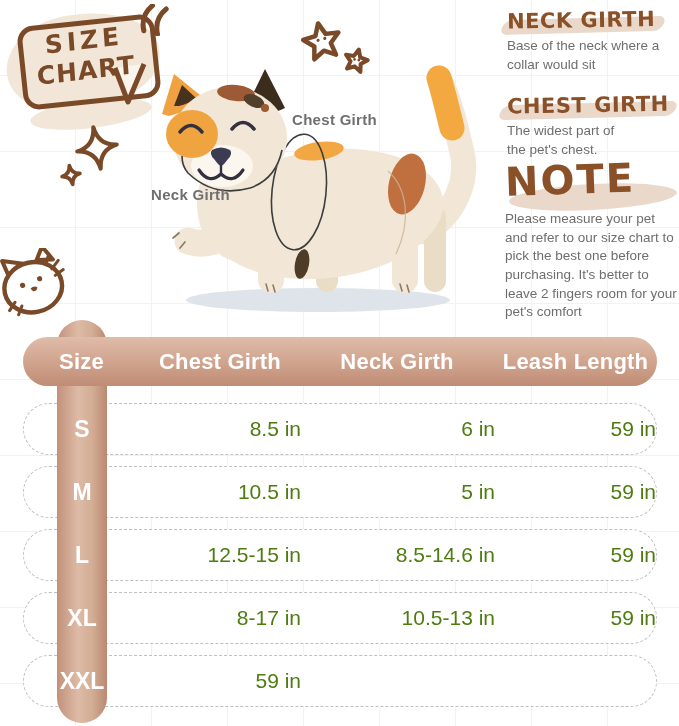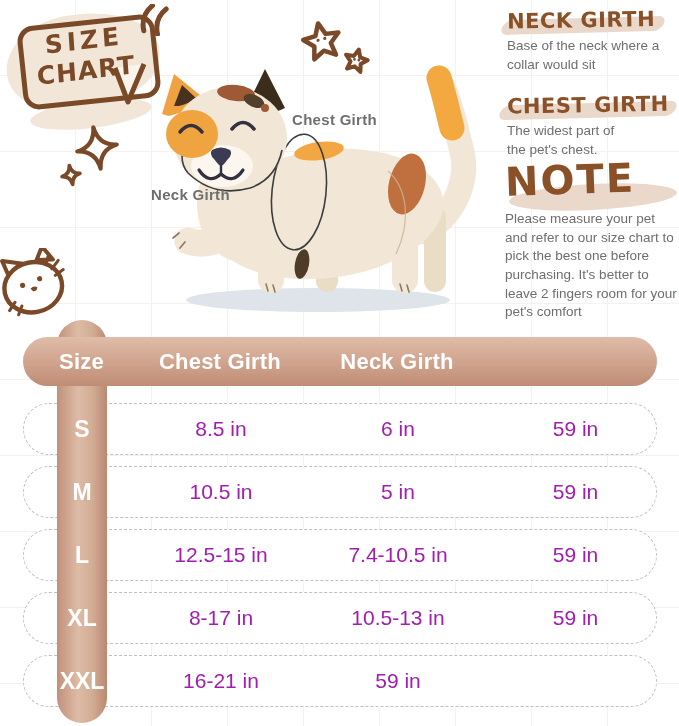--- a/index.html
+++ b/index.html
@@ -42,21 +42,21 @@
   .tbl-grid{display:grid;grid-template-columns:117px 160px 194px 1fr;align-items:center;}
   .size-strip{left:57px;top:320px;width:50px;height:403px;border-radius:25px;z-index:2;
     background:linear-gradient(90deg,#c2907a 0%,#ddbba6 42%,#d3ad95 70%,#bb8870 100%);}
   .size-strip span{position:absolute;left:0;width:100%;text-align:center;color:#fff;
     font-weight:bold;font-size:23px;line-height:26px;}
   .tbl-header{left:23px;top:337px;width:634px;height:49px;border-radius:25px;z-index:3;
     background:linear-gradient(180deg,#dfbca9 0%,#d2a791 45%,#c08c75 100%);}
   .tbl-header .hcell{text-align:center;color:#fff;font-weight:bold;font-size:22px;letter-spacing:.2px;}
   .tbl-row{left:23px;width:634px;height:52px;border:1.5px dashed #bfbfbf;border-radius:26px;
     background:#fff;z-index:1;box-sizing:border-box;}
-  .tbl-row .cell{text-align:center;color:#a21caf;font-size:21px;}
+  .tbl-row .cell{text-align:right;color:#4d7c0f;font-size:21px;}
 </style>
 </head>
 <body>
 
 <div class="canvas">
 
   <div class="abs bubble">
     <div class="bubble-blob"></div>
     <div class="bubble-blob2"></div>
     <div class="bubble-rect"></div>
@@ -191,42 +191,42 @@
   </div>
   <div class="abs tbl-row tbl-grid" style="top:466px">
     <div class="cell"></div>
     <div class="cell">10.5 in</div>
     <div class="cell">5 in</div>
     <div class="cell">59 in</div>
   </div>
   <div class="abs tbl-row tbl-grid" style="top:529px">
     <div class="cell"></div>
     <div class="cell">12.5-15 in</div>
-    <div class="cell">7.4-10.5 in</div>
+    <div class="cell">8.5-14.6 in</div>
     <div class="cell">59 in</div>
   </div>
   <div class="abs tbl-row tbl-grid" style="top:592px">
     <div class="cell"></div>
     <div class="cell">8-17 in</div>
     <div class="cell">10.5-13 in</div>
     <div class="cell">59 in</div>
   </div>
   <div class="abs tbl-row tbl-grid" style="top:655px">
     <div class="cell"></div>
-    <div class="cell">16-21 in</div>
     <div class="cell">59 in</div>
   </div>
 
   <div class="abs size-strip">
     <span style="top:96px">S</span>
     <span style="top:159px">M</span>
     <span style="top:222px">L</span>
     <span style="top:285px">XL</span>
     <span style="top:348px">XXL</span>
   </div>
 
   <div class="abs tbl-header tbl-grid">
     <div class="hcell">Size</div>
     <div class="hcell">Chest Girth</div>
     <div class="hcell">Neck Girth</div>
+    <div class="hcell">Leash Length</div>
   </div>
 
 </div>
 
 </body></html>

